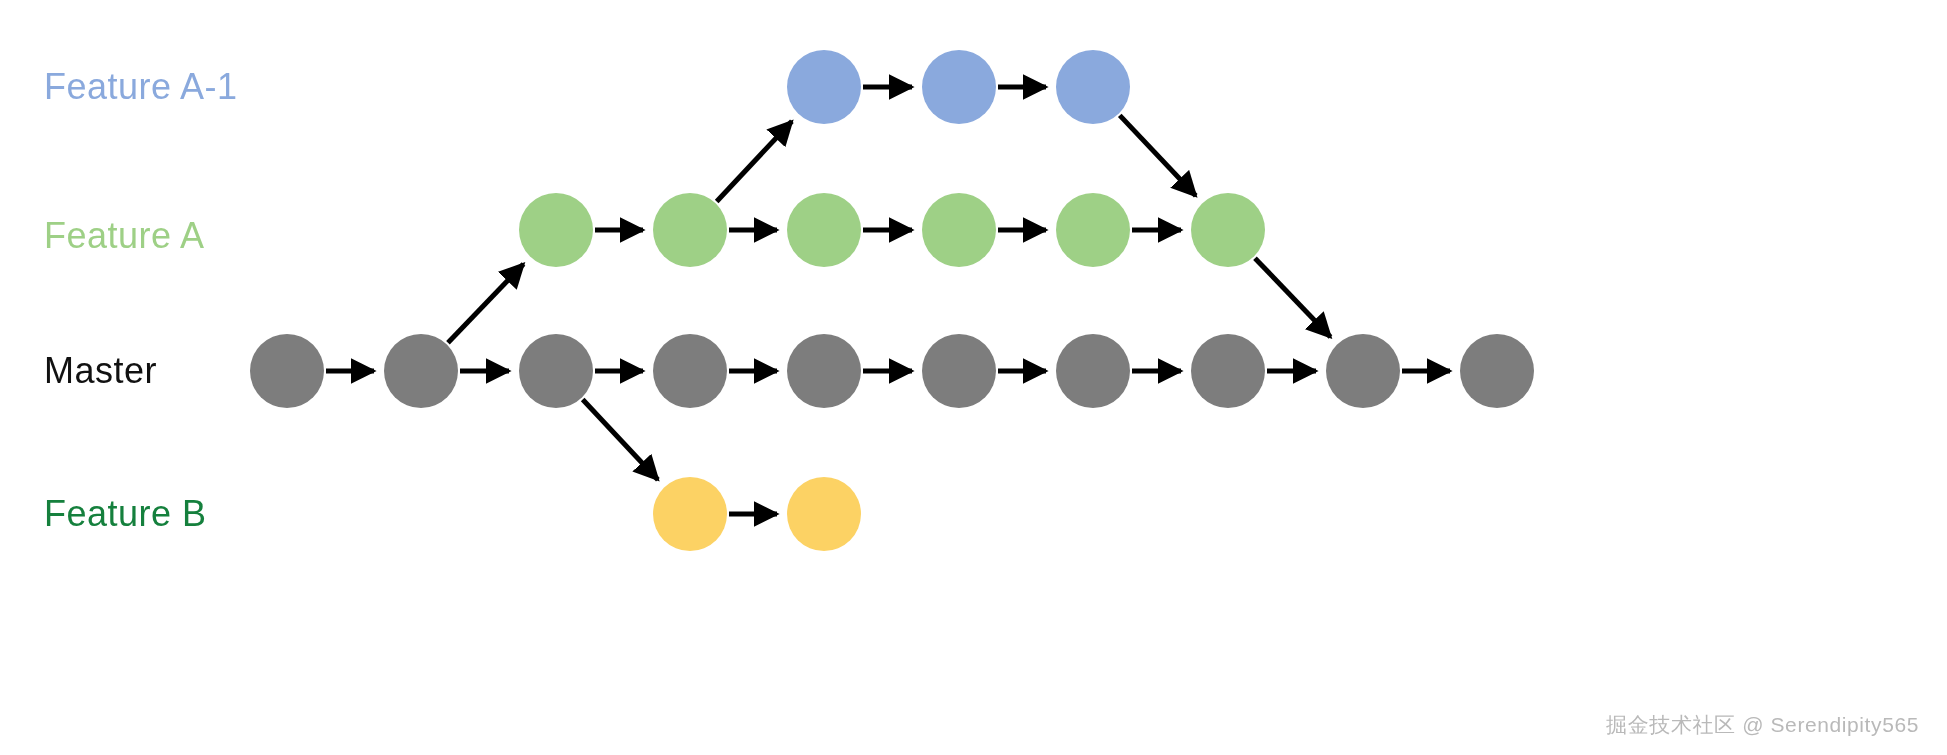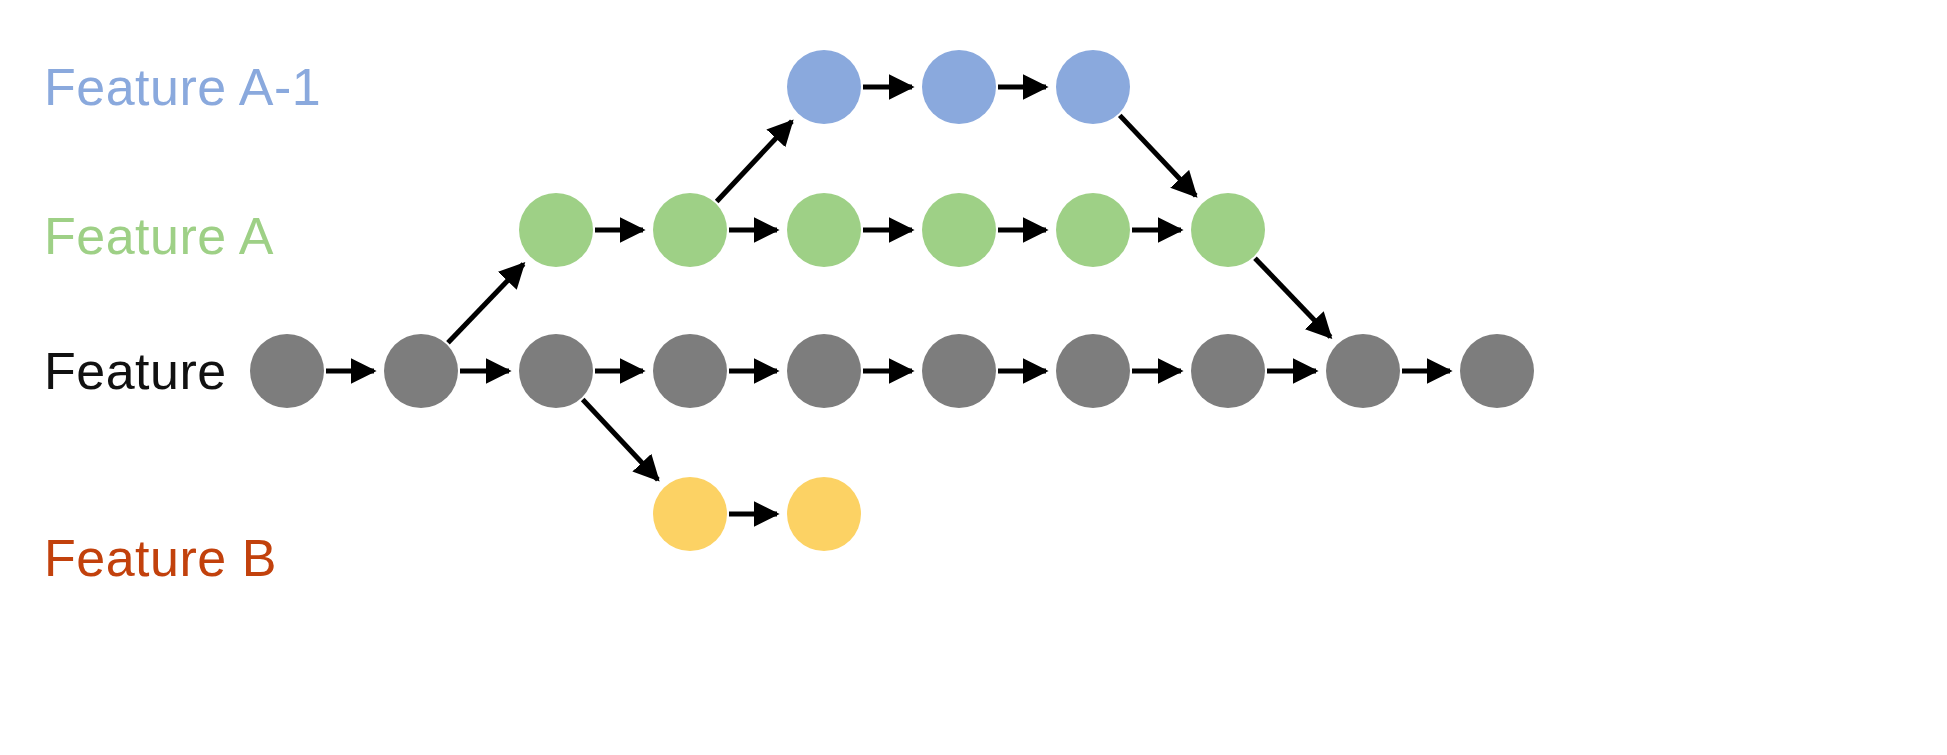--- a/index.html
+++ b/index.html
@@ -22,21 +22,21 @@
     position: absolute;
     left: 0;
     top: 0;
     width: 1947px;
     height: 755px;
     display: block;
   }
   .lane-label {
     position: absolute;
     font-family: "Liberation Sans", "DejaVu Sans", sans-serif;
-    font-size: 52px;
+    font-size: 36px;
     font-weight: 400;
     letter-spacing: 0.5px;
     white-space: nowrap;
     transform: translateY(-50%);
     line-height: 1;
   }
   #watermark {
     position: absolute;
     right: 28px;
     bottom: 16px;
@@ -103,18 +103,19 @@
         <circle cx="959" cy="87" r="37" fill="#8aa9dd"></circle>
         <circle cx="1093" cy="87" r="37" fill="#8aa9dd"></circle>
         <circle cx="690" cy="514" r="37" fill="#fcd264"></circle>
         <circle cx="824" cy="514" r="37" fill="#fcd264"></circle>
       </g>
   </svg>
 
   <div id="lane-label-layer">
       <div class="lane-label" style="left: 44px; top: 87px; color: rgb(138, 169, 221);">Feature A-1</div>
       <div class="lane-label" style="left: 44px; top: 236px; color: rgb(158, 208, 134);">Feature A</div>
-      <div class="lane-label" style="left: 44px; top: 371px; color: rgb(17, 17, 17);">Feature</div>
-      <div class="lane-label" style="left: 44px; top: 514px; color: #c2410c; margin-top: 44px;">Feature B</div>
+      <div class="lane-label" style="left: 44px; top: 371px; color: rgb(17, 17, 17);">Master</div>
+      <div class="lane-label" style="left: 44px; top: 514px; color: #15803d;">Feature B</div>
     </div>
 
+  <div id="watermark">掘金技术社区 @ Serendipity565</div>
 
 </div>
 
 </body></html>

